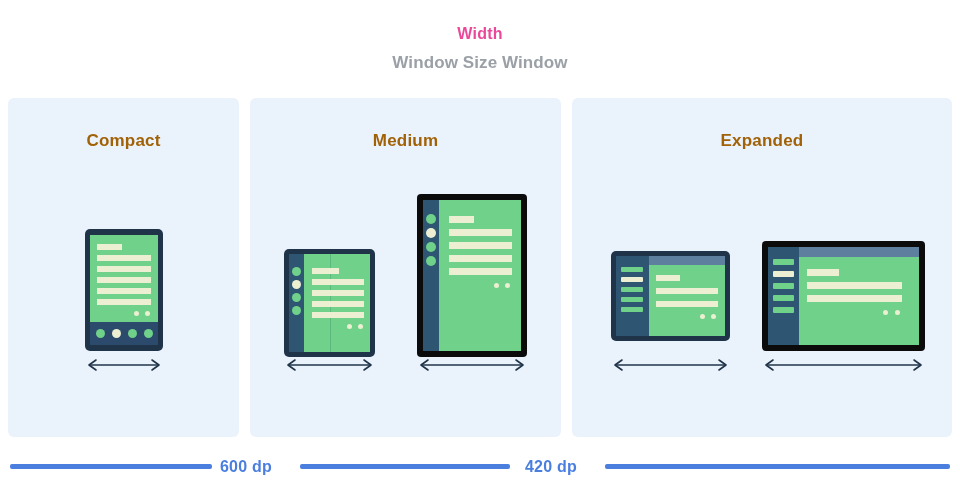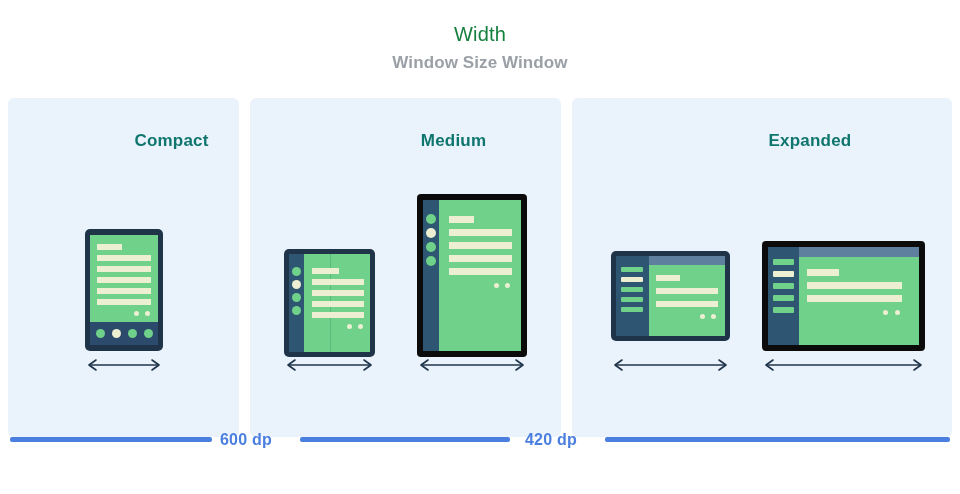--- a/index.html
+++ b/index.html
@@ -8,43 +8,42 @@
     background:#ffffff;
     font-family:"Liberation Sans", sans-serif;
     overflow:hidden;
     position:relative;
   }
   .stage{position:relative;width:960px;height:494px;}
 
   
   .header{position:absolute;left:0;top:22px;width:960px;text-align:center;}
   .title{
-    font-size:20px;font-weight:normal;color:#15803d;letter-spacing:.2px;
+    font-size:16px;font-weight:bold;color:#ec4899;letter-spacing:.2px;
     line-height:24px;
   }
   .subtitle{
     font-size:17px;font-weight:bold;color:#9aa0a6;letter-spacing:.1px;
     line-height:22px;margin-top:6px;
   }
 
   
   .panels{position:absolute;left:8px;top:98px;width:944px;height:339px;}
   .panel{
     position:absolute;top:0;height:339px;
     background:#EAF2FC;border-radius:6px;
   }
   .panel-compact{left:0;width:231px;}
   .panel-medium{left:242px;width:311px;}
   .panel-expanded{left:564px;width:380px;}
 
   .panel-title{
     position:absolute;left:0;top:33px;width:100%;
-    text-align:center;font-size:17px;font-weight:bold;color:#0f766e;
+    text-align:center;font-size:17px;font-weight:bold;color:#a16207;
     letter-spacing:.2px;
-    margin-left:48px;
   }
 
   
   .device{position:absolute;}
   .frame{
     position:absolute;left:0;top:0;width:100%;height:100%;
     box-sizing:border-box;
   }
   .frame-navy{background:#1F3449;border-radius:5px;}
   .frame-black{background:#0b0b0b;border-radius:4px;}
@@ -65,21 +64,21 @@
 
   .navbar{position:absolute;left:0;bottom:0;width:100%;background:#2C4A6B;}
   .navdot{position:absolute;width:9px;height:9px;border-radius:50%;background:#6FD18A;top:7px;}
   .navdot.cream{background:#EDEFD2;}
 
   
   .arrow{position:absolute;}
   .arrow svg{display:block;}
 
   
-  .dprow{position:absolute;left:0;top:425px;width:792px;height:34px;}
+  .dprow{position:absolute;left:0;top:452px;width:792px;height:34px;}
   .rule{position:absolute;height:5px;background:#4A7FE0;border-radius:2px;top:12px;}
   .dplabel{
     position:absolute;top:0;font-size:16px;font-weight:bold;color:#4A7FE0;
     letter-spacing:.2px;line-height:30px;
   }
 </style>
 </head>
 <body>
 
 <div class="stage">

